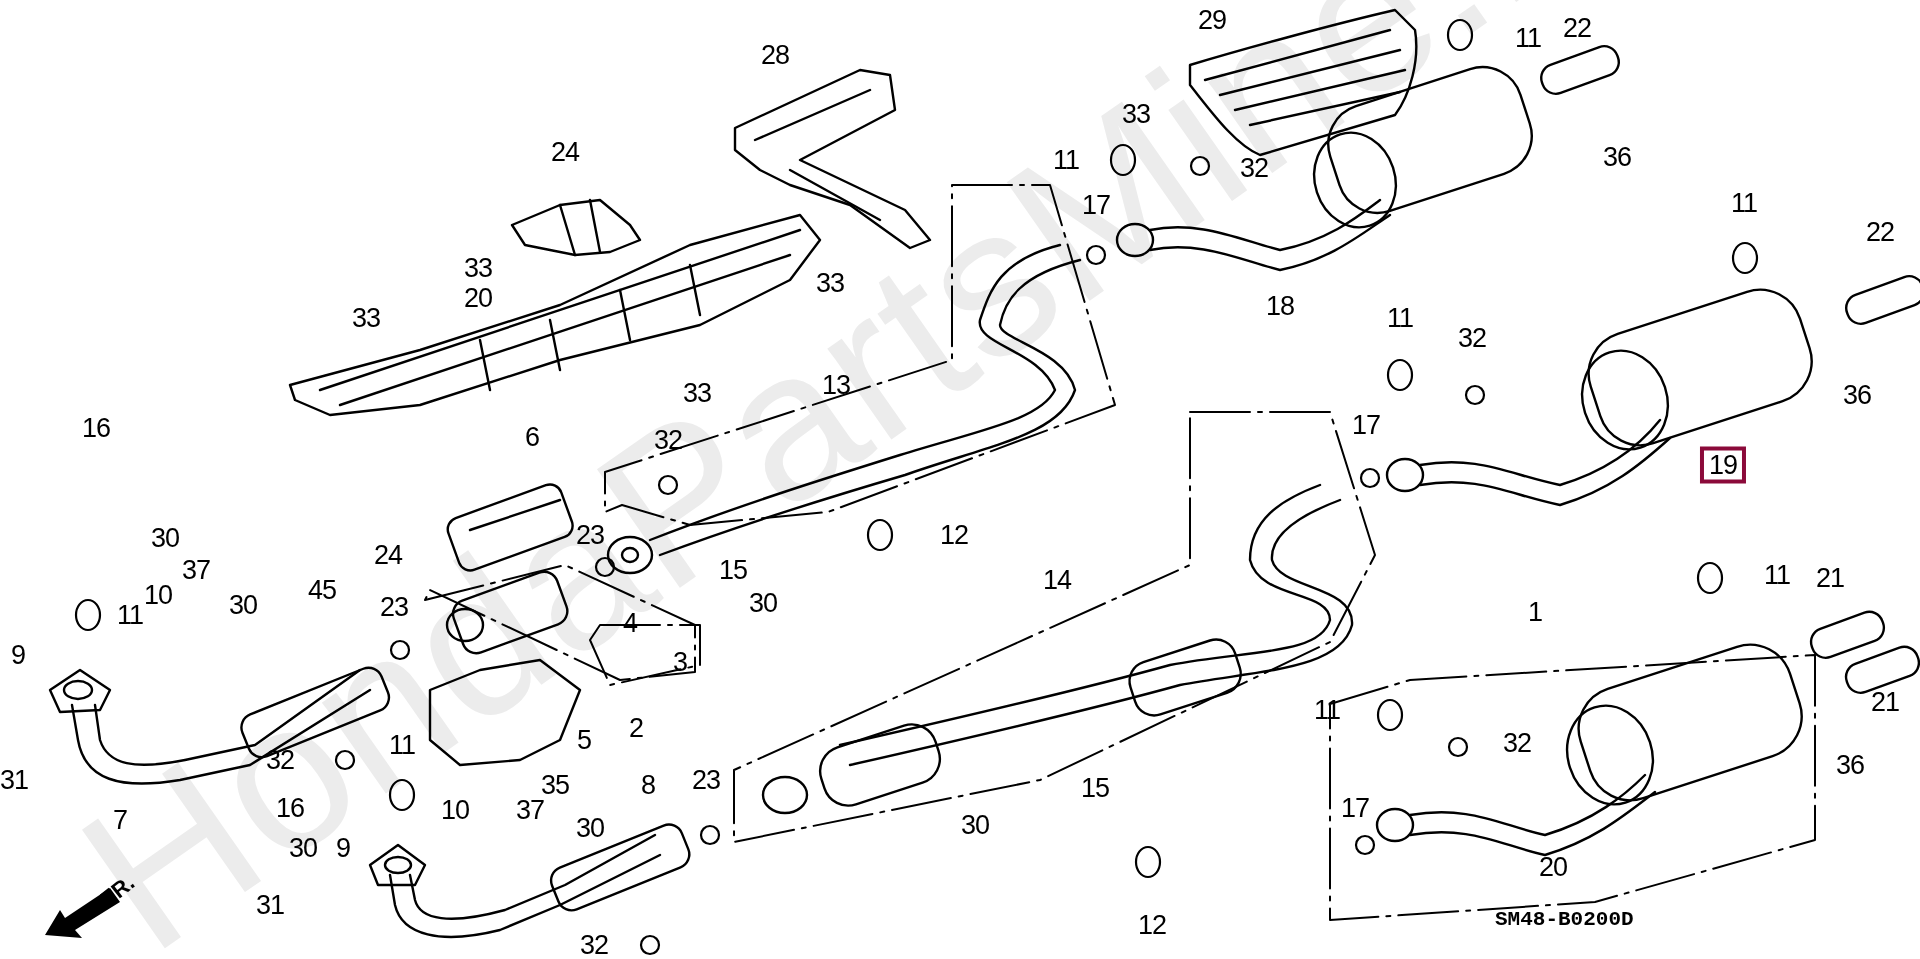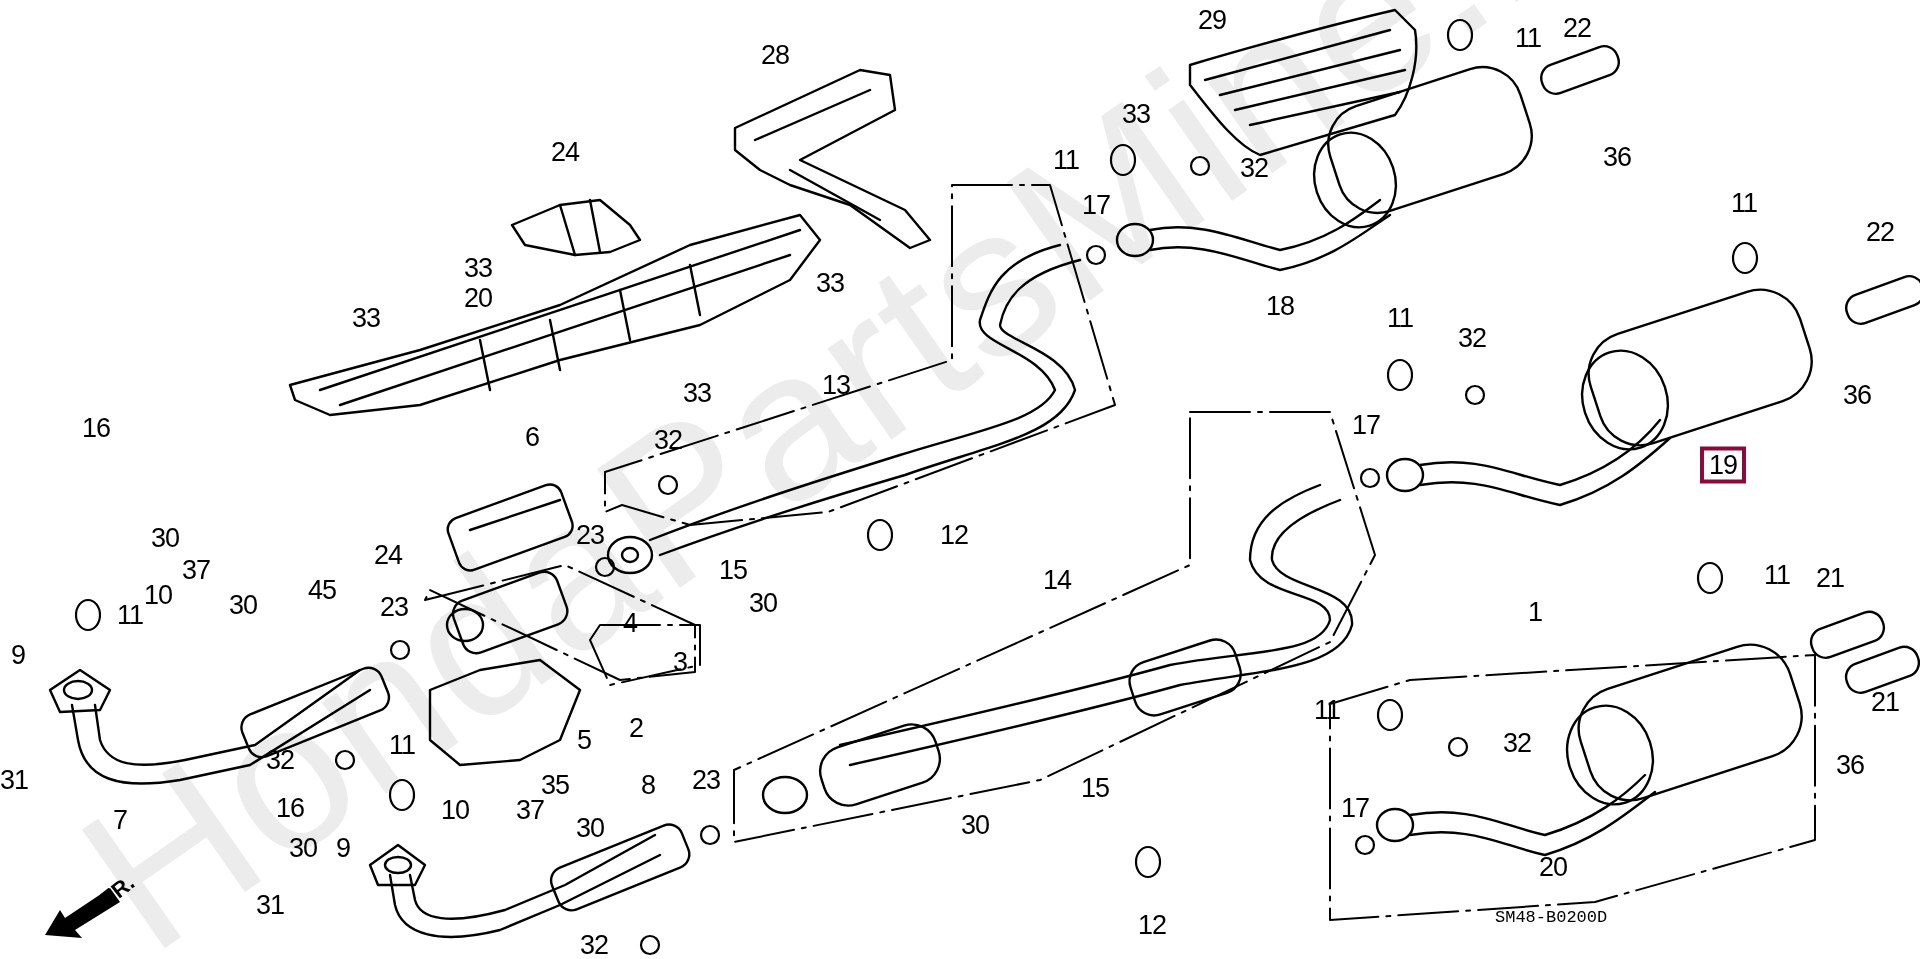--- a/index.html
+++ b/index.html
@@ -10,21 +10,21 @@
   .watermark { position: absolute; left: 40px; top: 420px; width: 1900px;
                font-family: "Liberation Sans", sans-serif; font-size: 210px;
                color: #ececec; transform: rotate(-34deg); transform-origin: 0 0;
                white-space: nowrap; letter-spacing: 2px; pointer-events: none;
                transform: translate(0px, 380px) rotate(-35deg); }
   .callout { position: absolute; font-family: "Liberation Sans", sans-serif;
              font-size: 27px; color: #000; line-height: 1; white-space: nowrap;
              cursor: pointer; transform: translate(-50%, -50%); letter-spacing: -1px; }
   .callout.hl { border: 4px solid #8b0a3a; padding: 1px 5px; background: #fff; }
   .code { position: absolute; left: 1495px; top: 908px; font-family: "Liberation Mono", monospace;
-          font-weight: normal; font-size: 17px; color: #000; letter-spacing: 0px; }
+          font-weight: bold; font-size: 21px; color: #000; letter-spacing: 0px; }
   .fr { position: absolute; left: 40px; top: 880px; width: 120px; height: 60px; }
   .fr-text { position: absolute; left: 100px; top: 878px; font-family: "Liberation Sans", sans-serif;
              font-weight: bold; font-size: 22px; transform: rotate(-38deg); }
 </style>
 </head>
 <body>
 
 <div id="stage">
 
   <div class="watermark">HondaPartsMine.ru</div>

